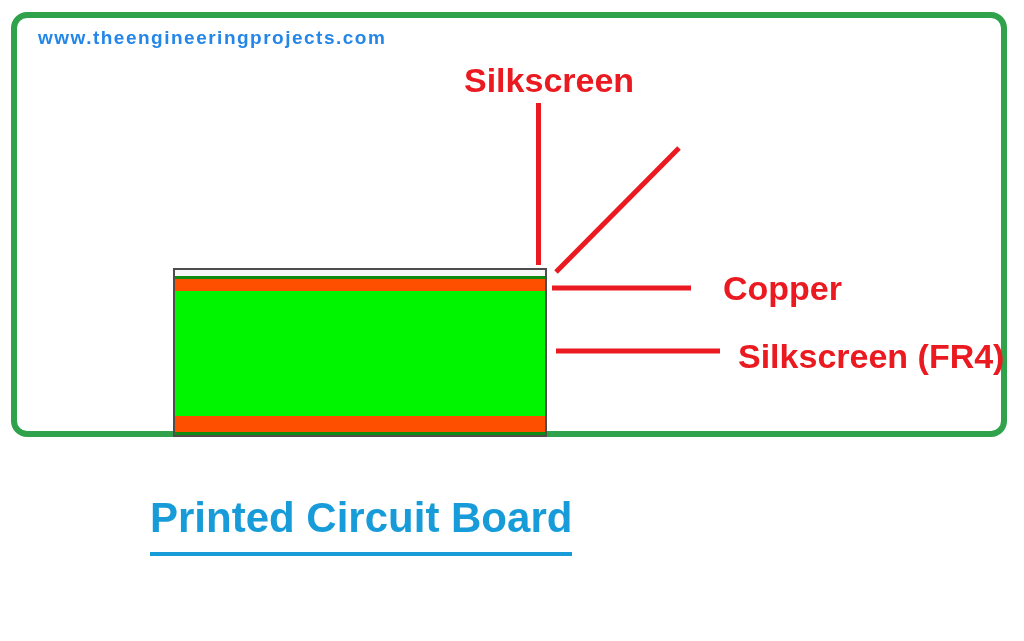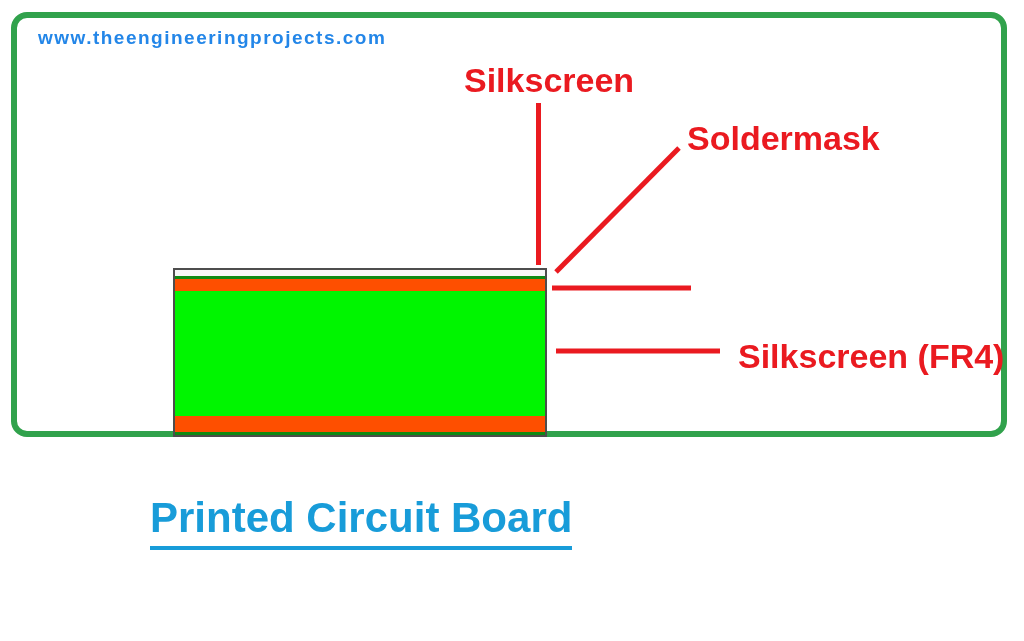--- a/index.html
+++ b/index.html
@@ -61,21 +61,21 @@
   .label-silkscreen { left: 464px; top: 62px; }
   .label-soldermask { left: 687px; top: 120px; }
   .label-copper     { left: 723px; top: 270px; }
   .label-substrate  { left: 738px; top: 338px; }
   .caption {
     position: absolute; left: 150px; top: 494px;
     color: var(--title-blue, #189cd9);
     font-size: 42px; font-weight: bold;
     white-space: nowrap;
     border-bottom: 4px solid var(--title-blue, #189cd9);
-    padding-bottom: 4px;
+    padding-bottom: 10px;
     display: inline-block;
   }
 </style>
 </head>
 <body>
 
 <div class="canvas">
 
   <div class="frame"></div>
 
@@ -91,18 +91,18 @@
   </div>
 
   <svg class="pointer-overlay" viewBox="0 0 1024 641">
     <line x1="538.5" y1="103" x2="538.5" y2="265"></line>
     <line x1="556" y1="272" x2="679" y2="148"></line>
     <line x1="552" y1="288" x2="691" y2="288"></line>
     <line x1="556" y1="351" x2="720" y2="351"></line>
   </svg>
 
   <div class="layer-label label-silkscreen">Silkscreen</div>
-  <div class="layer-label label-soldermask">Soldermask</div>
+  <div class="layer-label label-copper">Copper</div>
   <div class="layer-label label-substrate">Silkscreen (FR4)</div>
 
   <div class="caption">Printed Circuit Board</div>
 
 </div>
 
 </body></html>

